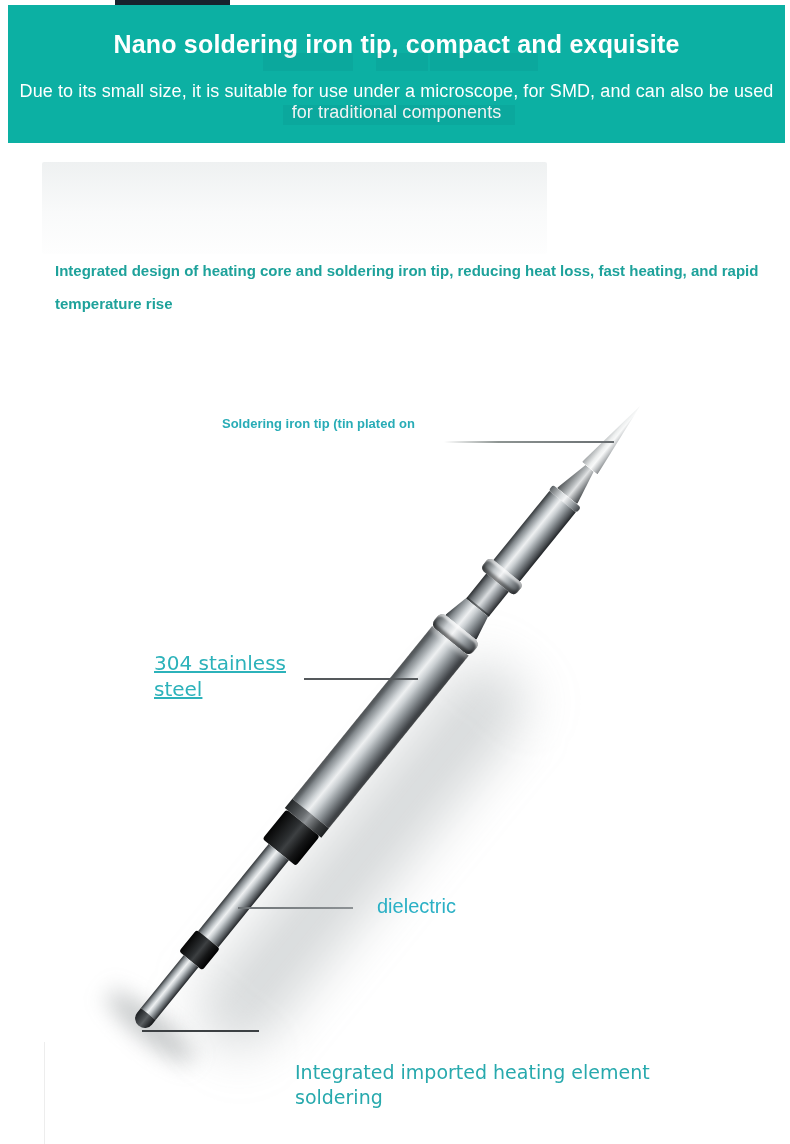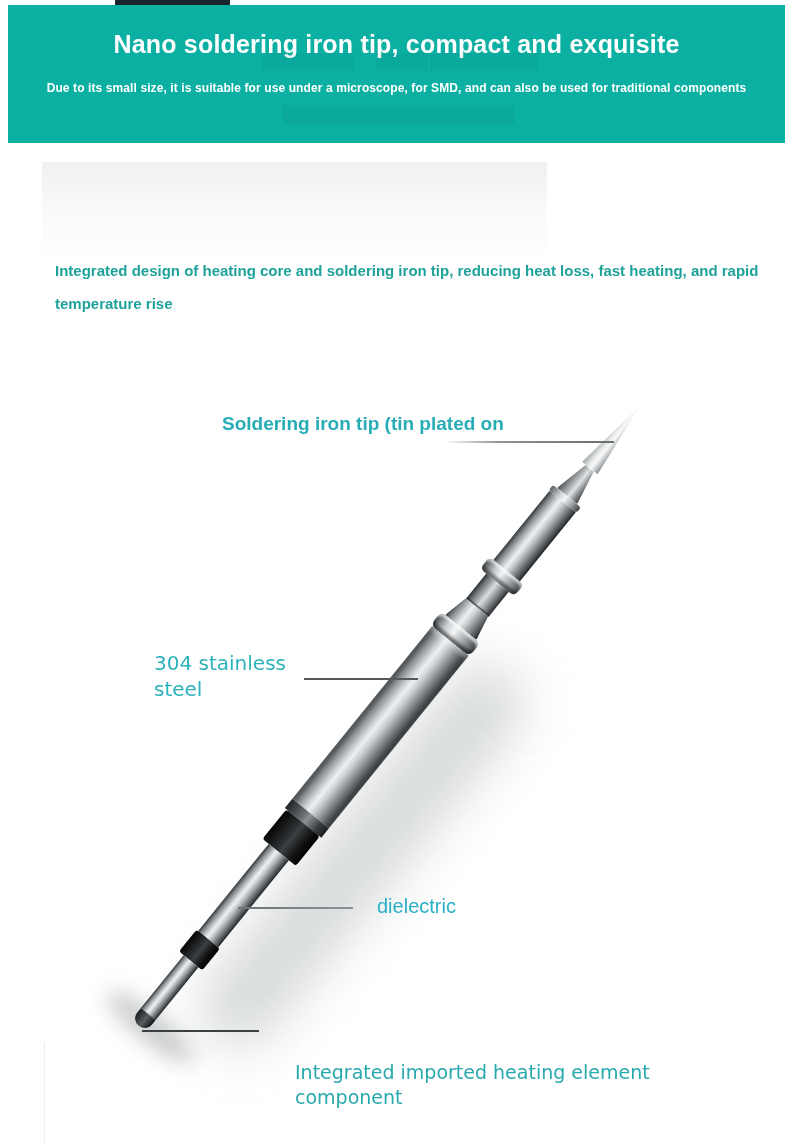--- a/index.html
+++ b/index.html
@@ -5,21 +5,21 @@
   html,body{margin:0;padding:0;background:#fff;}
   .page{position:relative;width:790px;height:1144px;background:#ffffff;overflow:hidden;
         font-family:"Liberation Sans",sans-serif;}
 
   
   .top-strip{position:absolute;left:115px;top:0;width:115px;height:5px;background:#17242e;}
 
   
   .hero{position:absolute;left:8px;top:5px;width:777px;height:138px;background:#0cb0a3;text-align:center;}
   .hero h1{margin:0;padding-top:25px;font-size:25px;font-weight:800;color:#ffffff;letter-spacing:.2px;}
-  .hero p{margin:0;padding-top:22px;font-size:12px;font-weight:700;color:#ffffff;letter-spacing:.1px;}
+  .hero p{margin:0;padding-top:22px;font-size:18px;font-weight:400;color:#ffffff;letter-spacing:.1px;}
   .wm{position:absolute;background:rgba(0,45,55,0.055);}
   .wm1{left:255px;top:48px;width:90px;height:18px;}
   .wm2{left:368px;top:48px;width:52px;height:18px;}
   .wm3{left:422px;top:48px;width:108px;height:18px;}
   .wm4{left:275px;top:100px;width:232px;height:20px;}
 
   
   .faded-block{position:absolute;left:42px;top:162px;width:505px;height:92px;border-radius:2px;
     background:linear-gradient(180deg,rgba(173,184,187,0.20),rgba(196,205,207,0.10) 55%,rgba(212,218,220,0.03));}
 
@@ -70,24 +70,24 @@
   .cline{position:absolute;height:2px;}
   .cline-tip{left:444px;top:441px;width:170px;
     background:linear-gradient(90deg,rgba(150,170,160,0),rgba(122,130,128,.85) 32%,#686d70);}
   .cline-steel{left:304px;top:678px;width:114px;height:1.5px;background:#55595c;}
   .cline-dielectric{left:238px;top:907px;width:115px;
     background:linear-gradient(90deg,#6d7275,#8d9295);}
   .cline-heater{left:142px;top:1030px;width:117px;height:1.5px;background:#3c4043;}
 
   
   .lbl span{display:block;}
-  .lbl-tip{position:absolute;left:222px;top:413px;color:#28acb6;font-size:19px;font-weight:700;}
+  .lbl-tip{position:absolute;left:222px;top:413px;color:#28acb6;font-size:13px;font-weight:700;}
   .lbl-tip span{line-height:21px;}
   .lbl-steel{position:absolute;left:154px;top:650px;color:#2cb2ba;
-    font-family:"DejaVu Sans",sans-serif;font-size:20px;}
+    font-family:"DejaVu Sans",sans-serif;font-size:20px;text-decoration:underline;}
   .lbl-steel span{line-height:26px;}
   .lbl-dielectric{position:absolute;left:377px;top:894px;color:#2ab0c5;
     font-family:Liberation Sans, sans-serif;font-size:20px;}
   .lbl-dielectric span{line-height:24px;}
   .lbl-heater{position:absolute;left:295px;top:1060px;color:#27a9ad;
     font-family:"DejaVu Sans",sans-serif;font-size:19px;}
   .lbl-heater span{line-height:25px;}
 
   .edge-line{position:absolute;left:44px;top:1042px;width:1px;height:102px;background:#ededed;}
 </style>
@@ -149,18 +149,18 @@
     <span>304 stainless</span>
     <span>steel</span>
   </div>
 
   <div class="lbl lbl-dielectric">
     <span>dielectric</span>
   </div>
 
   <div class="lbl lbl-heater">
     <span>Integrated imported heating element</span>
-    <span>component</span>
+    <span>soldering</span>
   </div>
 
   <div class="edge-line"></div>
 
 </div>
 
 </body></html>

